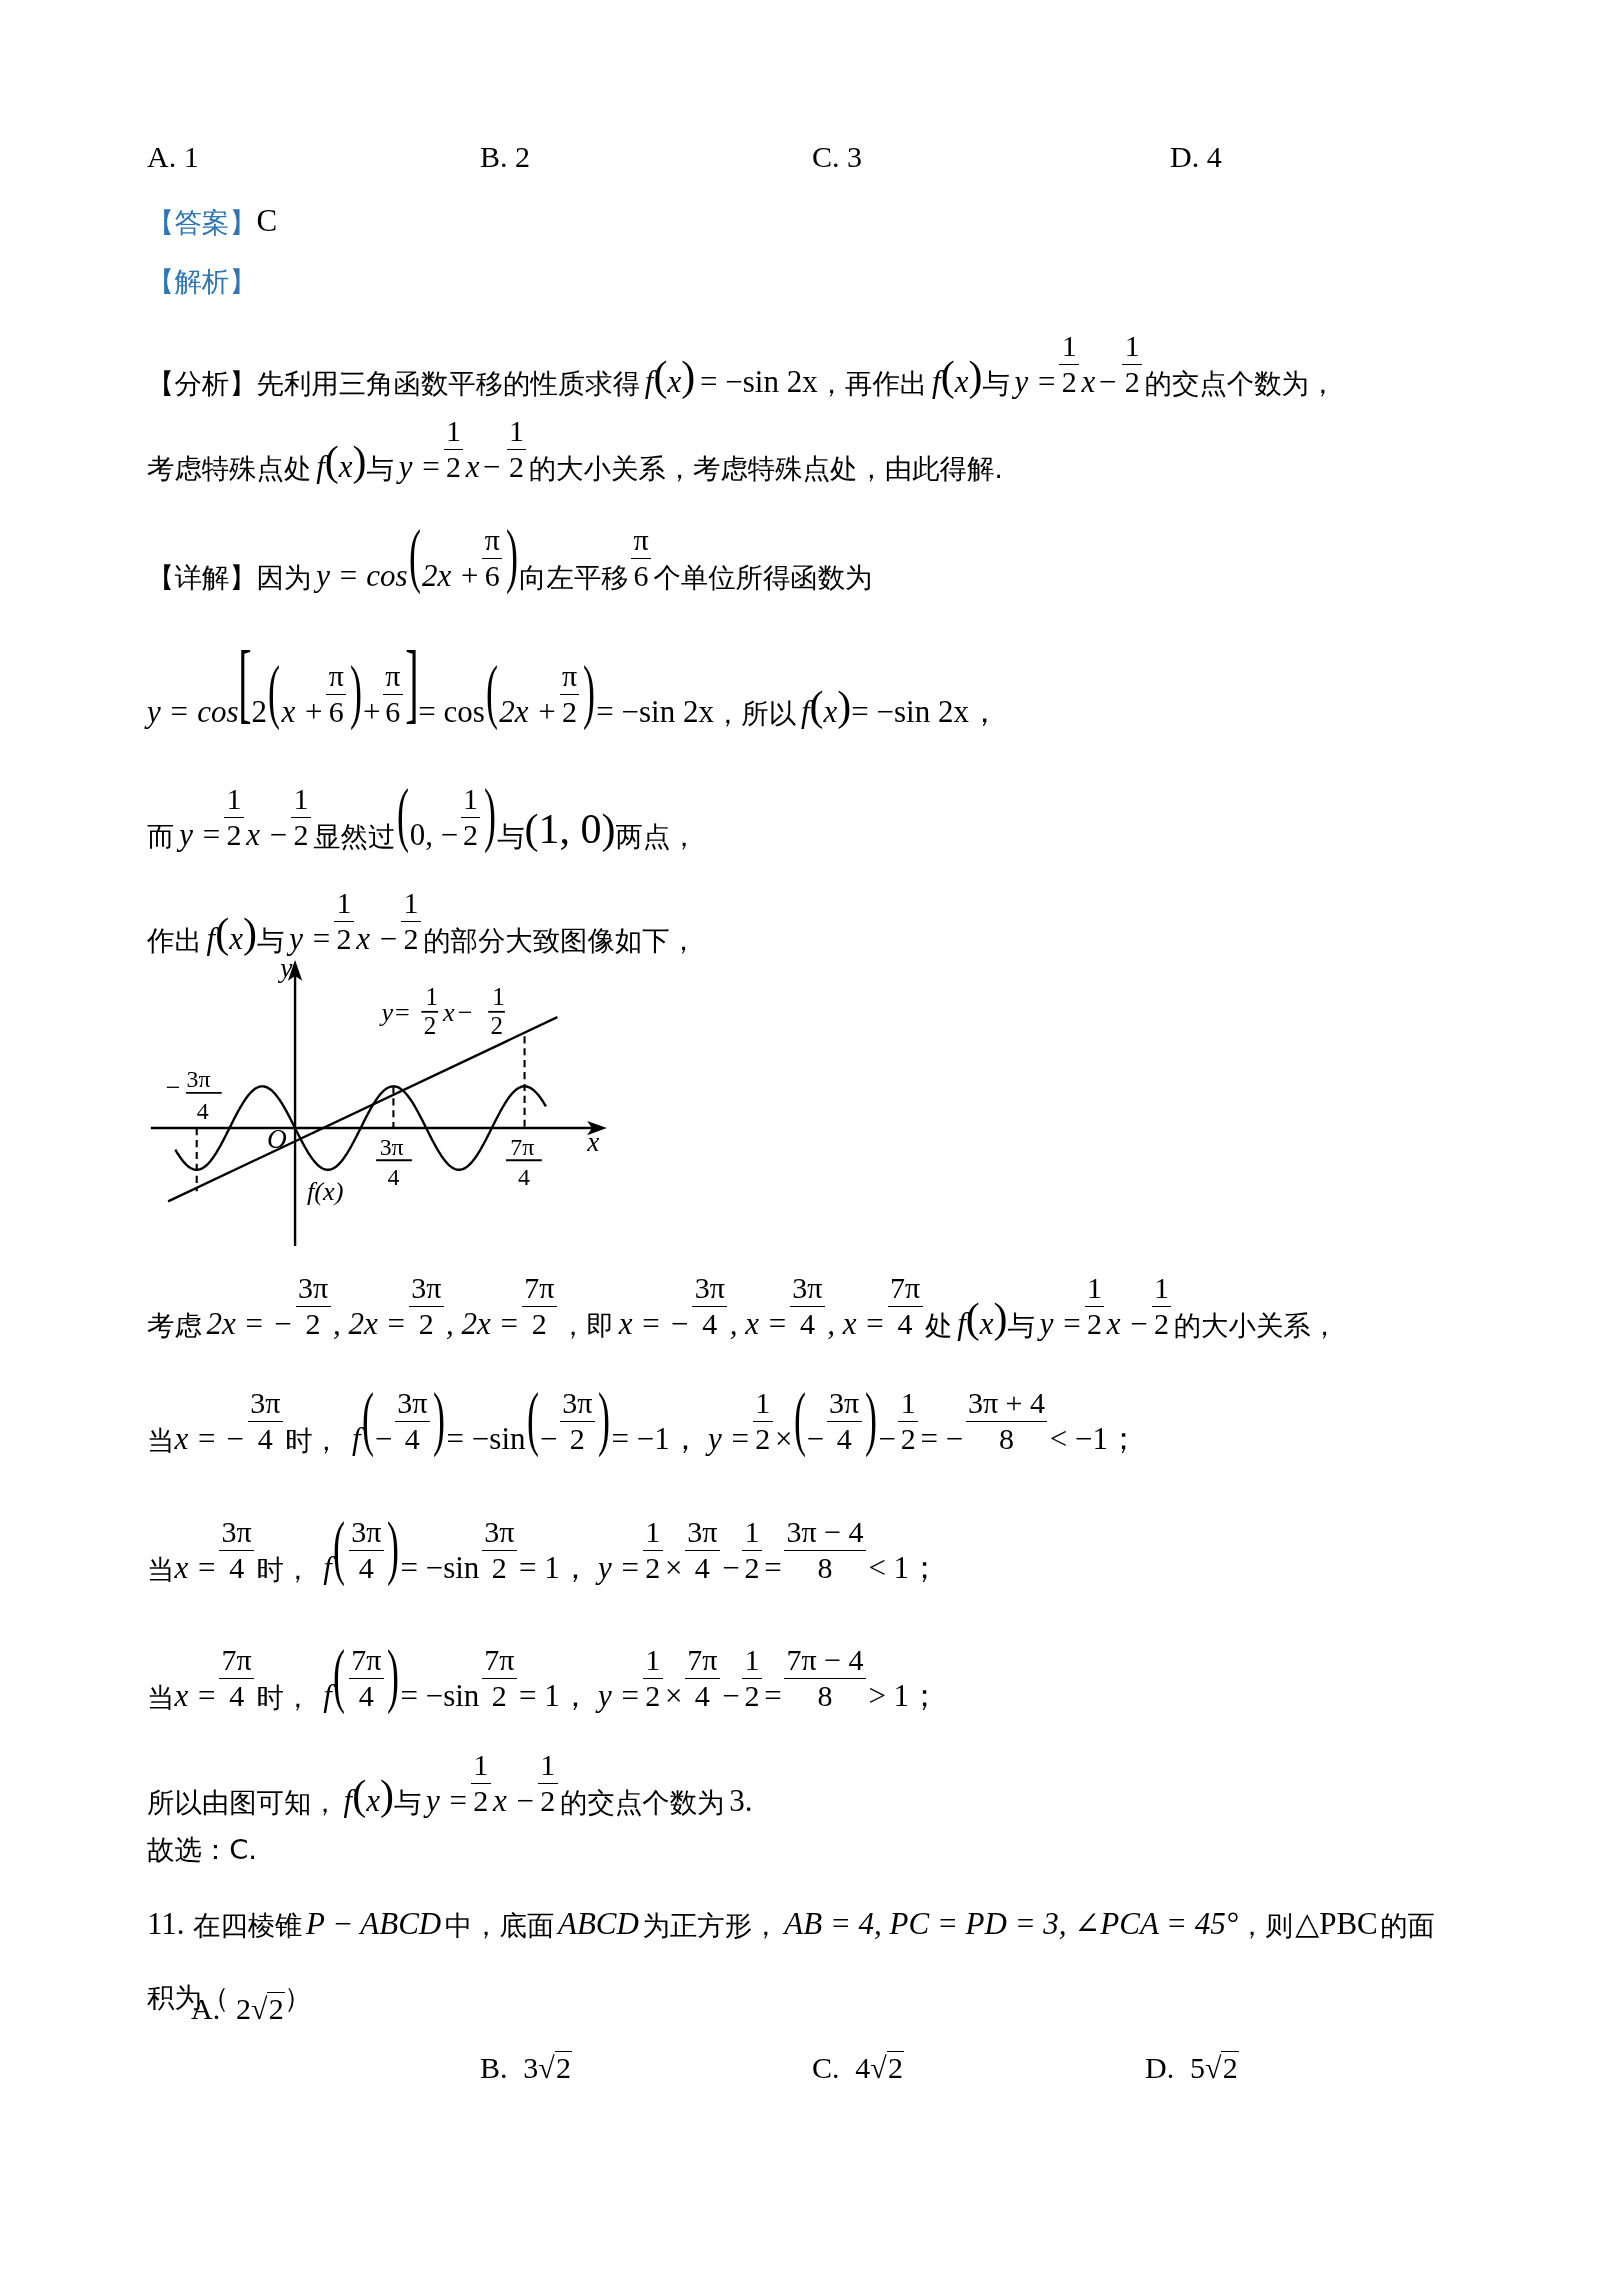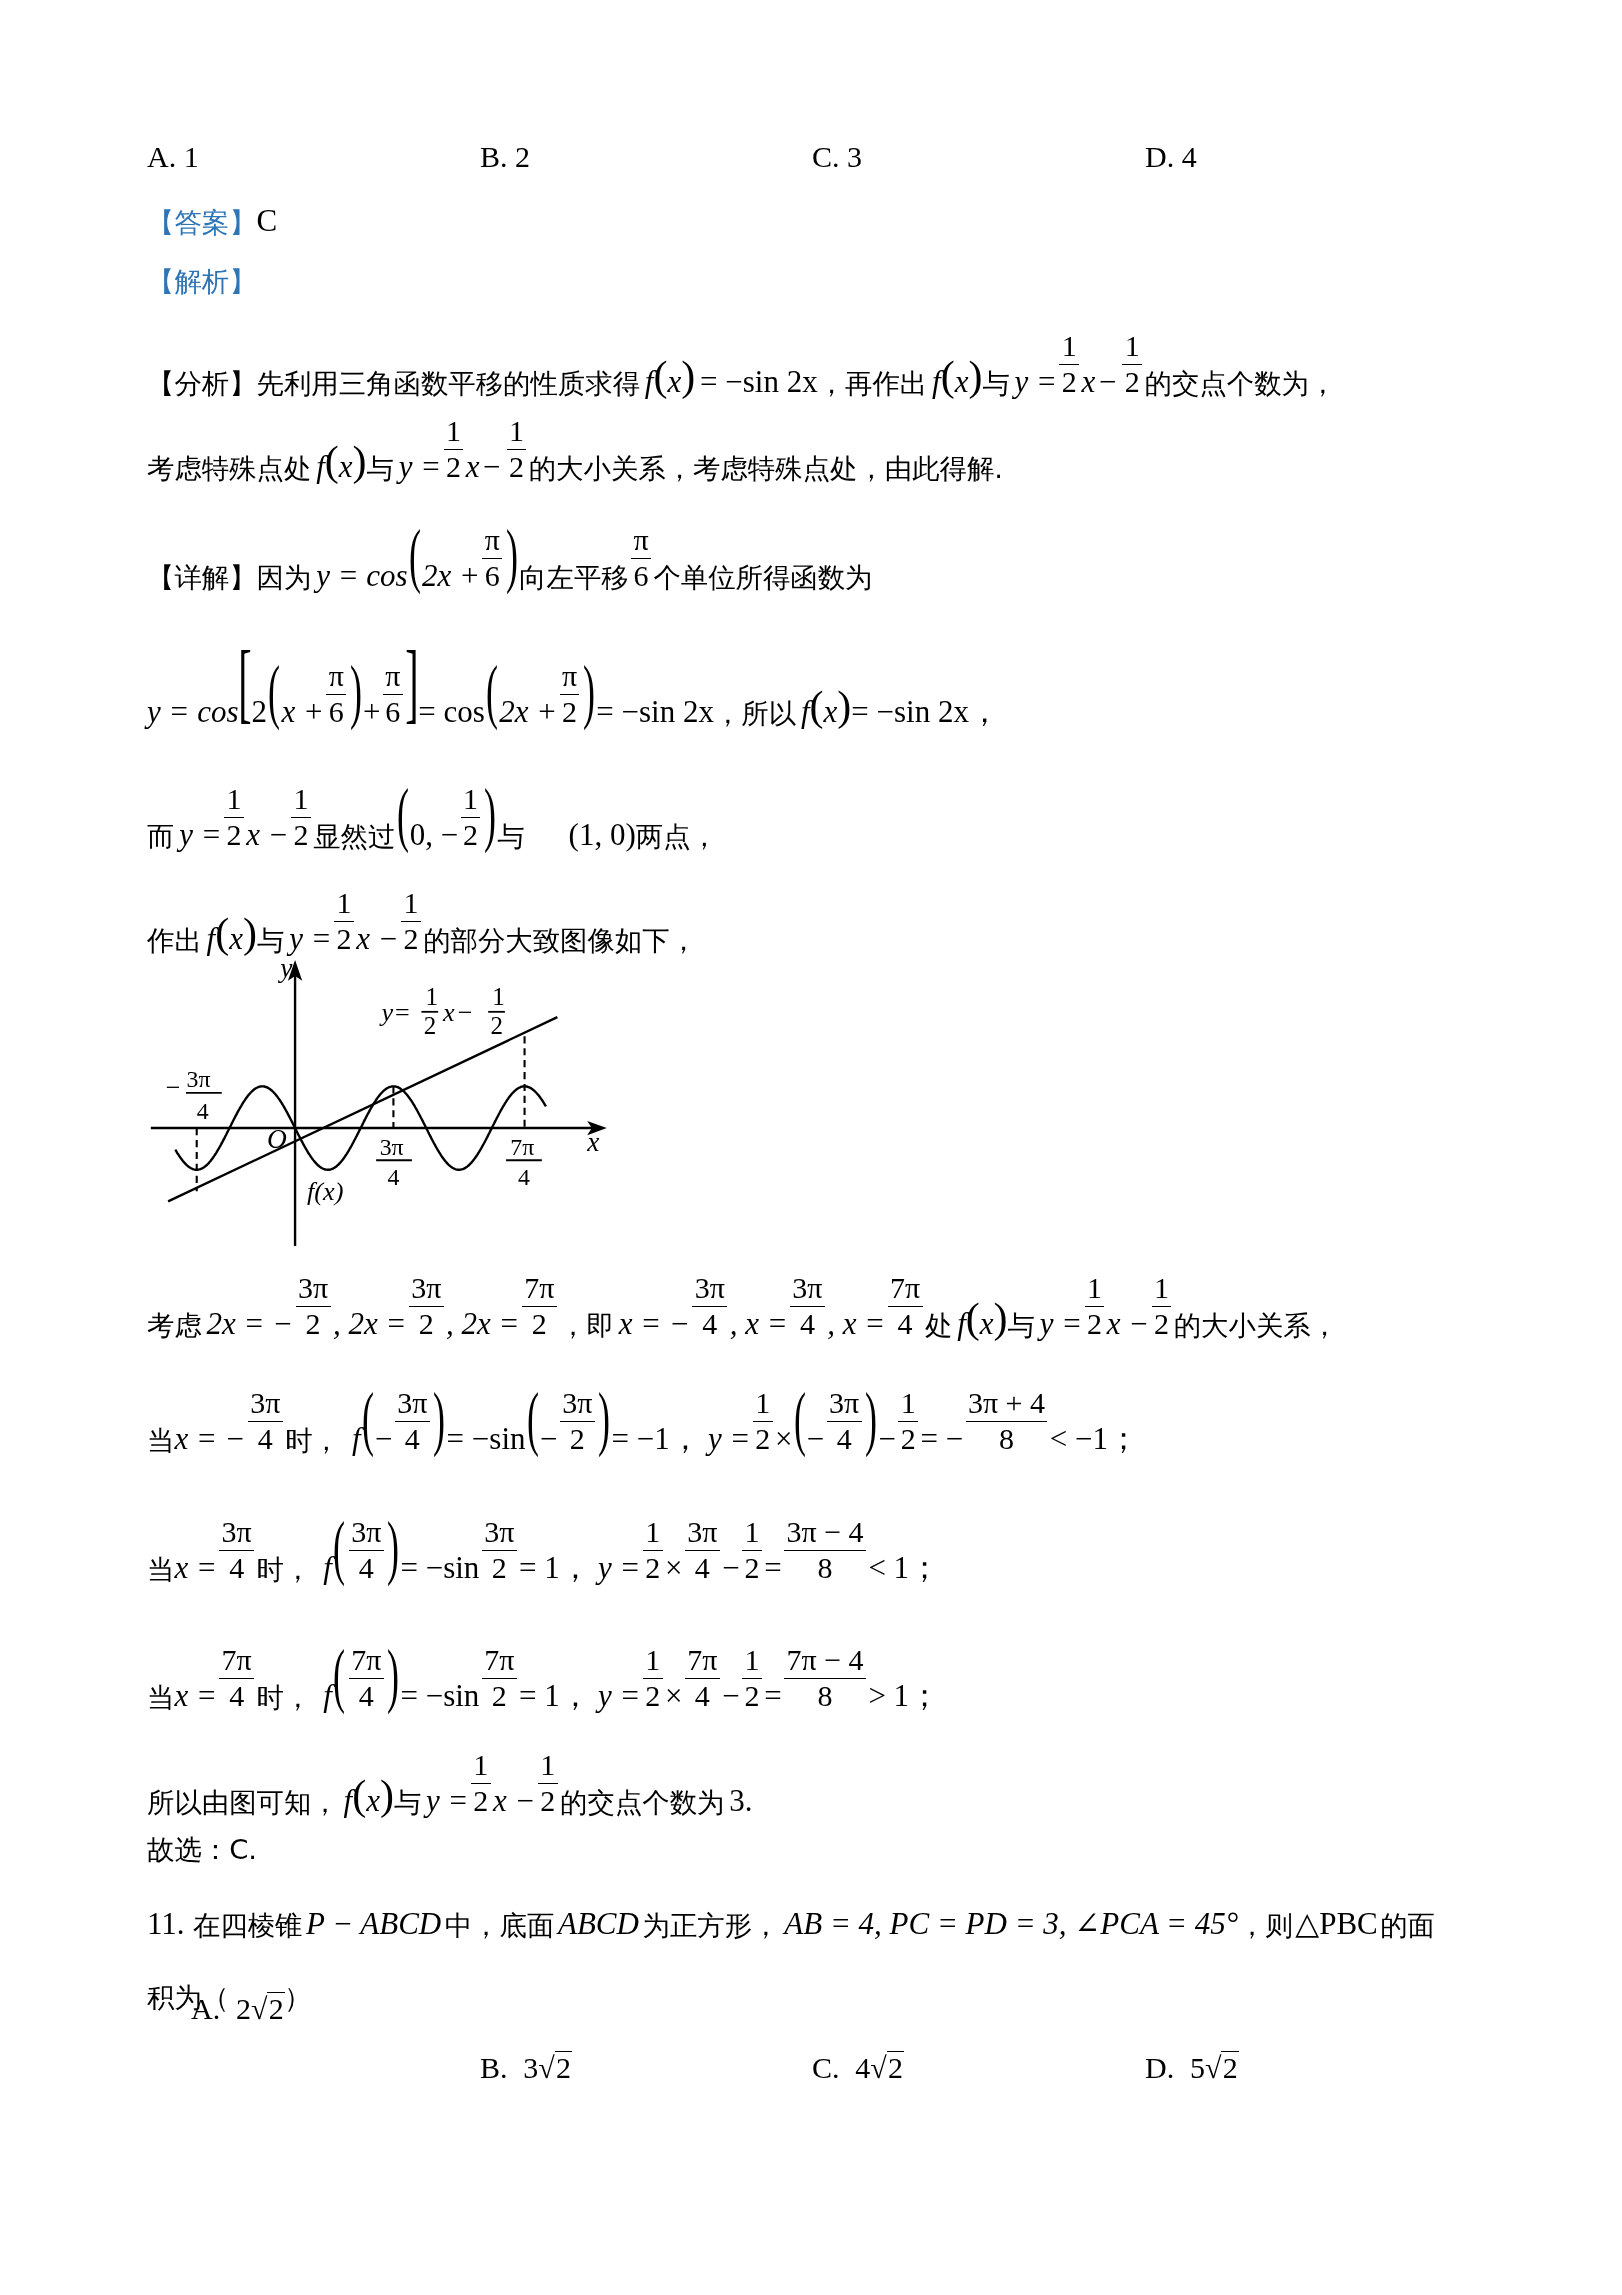--- a/index.html
+++ b/index.html
@@ -23,21 +23,21 @@
   .sqrt { display: inline-block; border-top: 1.8px solid #000; padding: 0 1.2px 0 1.2px; margin-left: 0; line-height: 1.05; }
   .sp { display: inline-block; width: 8.3px; }
   svg text { font-family: "Liberation Serif", "DejaVu Serif", serif; }
 </style>
 </head>
 <body>
 
 <div class="opt" style="left:147px; top:140px;">A. 1</div>
 <div class="opt" style="left:480px; top:140px;text-align:center;">B. 2</div>
 <div class="opt" style="left:812px; top:140px;">C. 3</div>
-<div class="opt" style="left:1145px; top:140px;">D. 4</div>
+<div class="opt" style="left:1170px; top:140px;">D. 4</div>
 
 <div class="line" style="top:205px;">
   <span class="tag">【答案】</span>
   <span class="m">C</span>
 </div>
 
 <div class="line" style="top:268px;">
   <span class="tag">【解析】</span>
 </div>
 
@@ -157,21 +157,21 @@
     </span>
   <span class="cjk">显然过</span>
   <span class="paren">(</span>
   <span class="m">0, −</span>
   <span class="frac">
       <span class="num">1</span>
       <span class="den">2</span>
     </span>
   <span class="paren">)</span>
   <span class="cjk">与</span>
-  <span class="m" style="font-size:31px;margin-left:44px;">(1, 0)</span>
+  <span class="m" style="font-size:42px;">(1, 0)</span>
   <span class="cjk">两点，</span>
 </div>
 
 <div class="line" style="top:882px; height:72px;">
   <span class="cjk">作出</span>
   <span class="m i" style="margin-left:4.8px;">f</span>
   <span class="bparen">(</span>
     <span class="m i">x</span>
     <span class="bparen">)</span>
   <span class="cjk">与</span>

